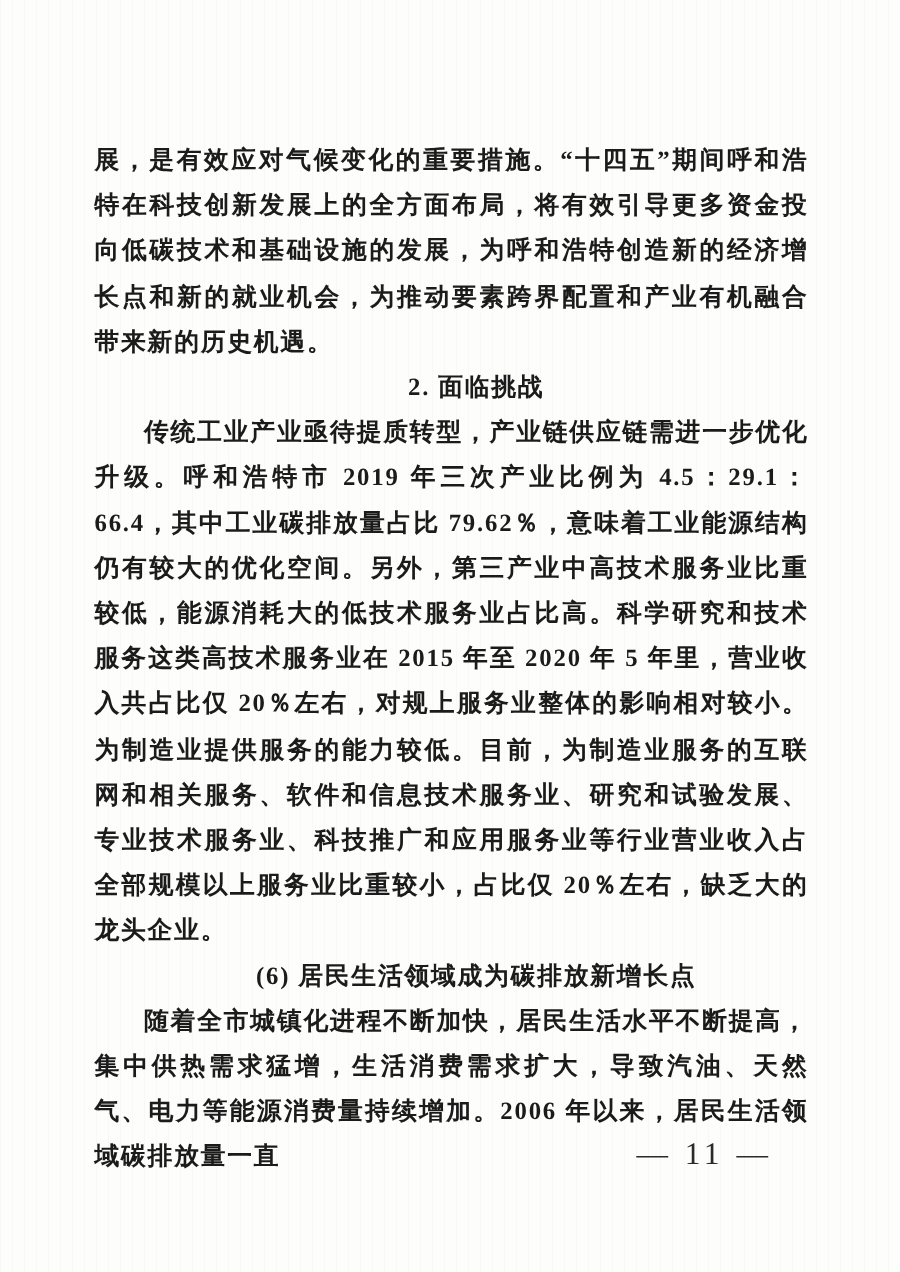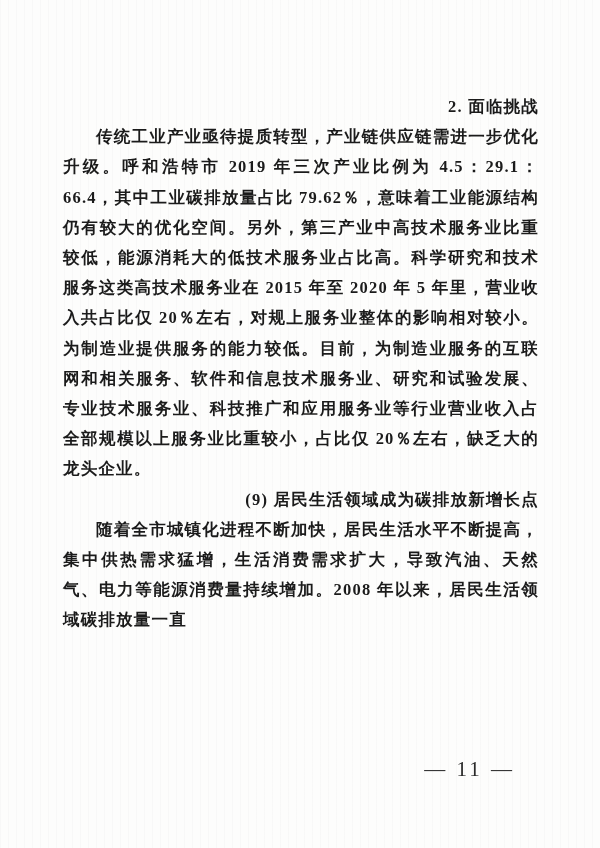--- a/index.html
+++ b/index.html
@@ -37,36 +37,37 @@
   .para {
     margin: 0;
     text-indent: 2em;
   }
   .para.no-indent {
     text-indent: 0;
   }
   .heading-para {
     margin: 0;
     text-indent: 2em;
-    text-align: right;
+    text-align: center;
   }
   .footer {
     position: absolute;
     top: 757px;
     right: 85px;
     font-size: 21px;
     font-weight: 500;
     letter-spacing: 3px;
     color: #2a2a2a;
   }
 </style>
 </head>
 <body>
 
 <div class="page">
   <div class="content">
+    <p class="para no-indent">展，是有效应对气候变化的重要措施。“十四五”期间呼和浩特在科技创新发展上的全方面布局，将有效引导更多资金投向低碳技术和基础设施的发展，为呼和浩特创造新的经济增长点和新的就业机会，为推动要素跨界配置和产业有机融合带来新的历史机遇。</p>
     <p class="heading-para">2. 面临挑战</p>
     <p class="para">传统工业产业亟待提质转型，产业链供应链需进一步优化升级。呼和浩特市 2019 年三次产业比例为 4.5：29.1：66.4，其中工业碳排放量占比 79.62％，意味着工业能源结构仍有较大的优化空间。另外，第三产业中高技术服务业比重较低，能源消耗大的低技术服务业占比高。科学研究和技术服务这类高技术服务业在 2015 年至 2020 年 5 年里，营业收入共占比仅 20％左右，对规上服务业整体的影响相对较小。为制造业提供服务的能力较低。目前，为制造业服务的互联网和相关服务、软件和信息技术服务业、研究和试验发展、专业技术服务业、科技推广和应用服务业等行业营业收入占全部规模以上服务业比重较小，占比仅 20％左右，缺乏大的龙头企业。</p>
-    <p class="heading-para">(9) 居民生活领域成为碳排放新增长点</p>
-    <p class="para">随着全市城镇化进程不断加快，居民生活水平不断提高，集中供热需求猛增，生活消费需求扩大，导致汽油、天然气、电力等能源消费量持续增加。2008 年以来，居民生活领域碳排放量一直</p>
+    <p class="heading-para">(6) 居民生活领域成为碳排放新增长点</p>
+    <p class="para">随着全市城镇化进程不断加快，居民生活水平不断提高，集中供热需求猛增，生活消费需求扩大，导致汽油、天然气、电力等能源消费量持续增加。2006 年以来，居民生活领域碳排放量一直</p>
   </div>
   <div class="footer">— 11 —</div>
 </div>
 
 </body></html>

